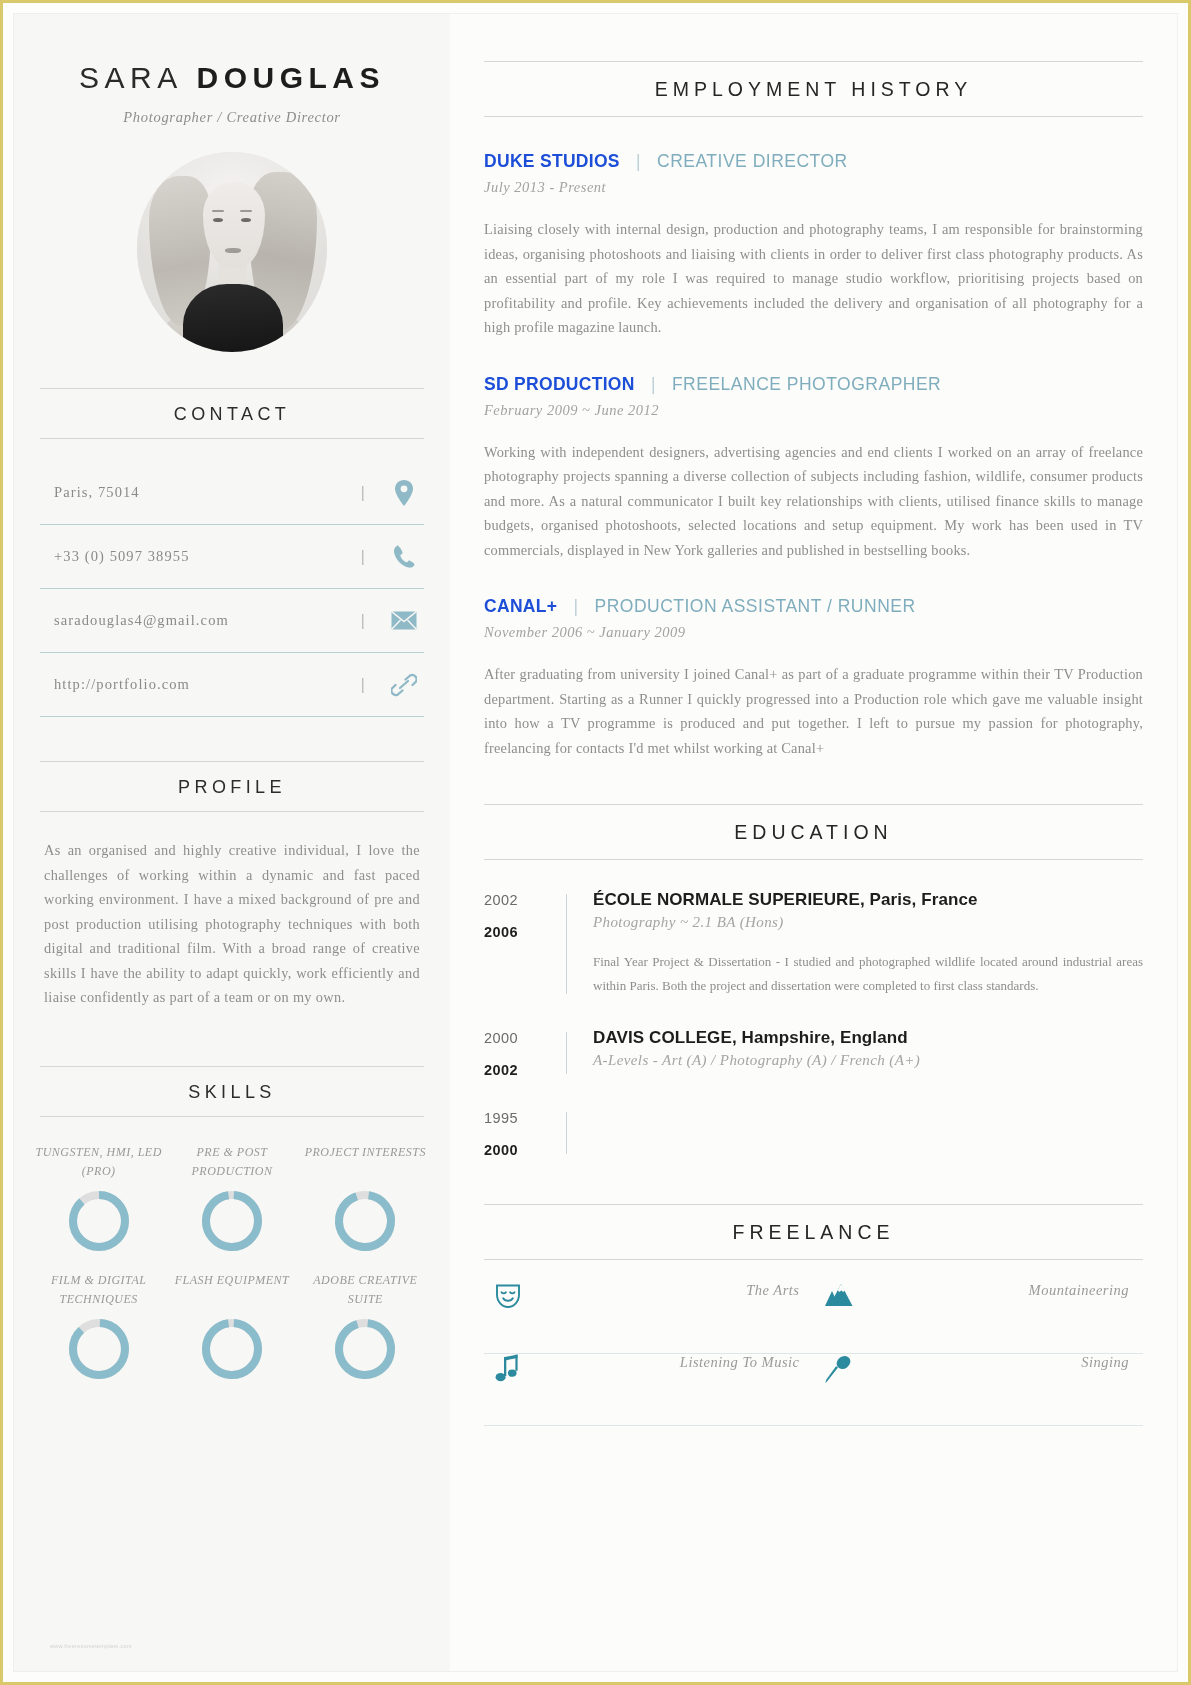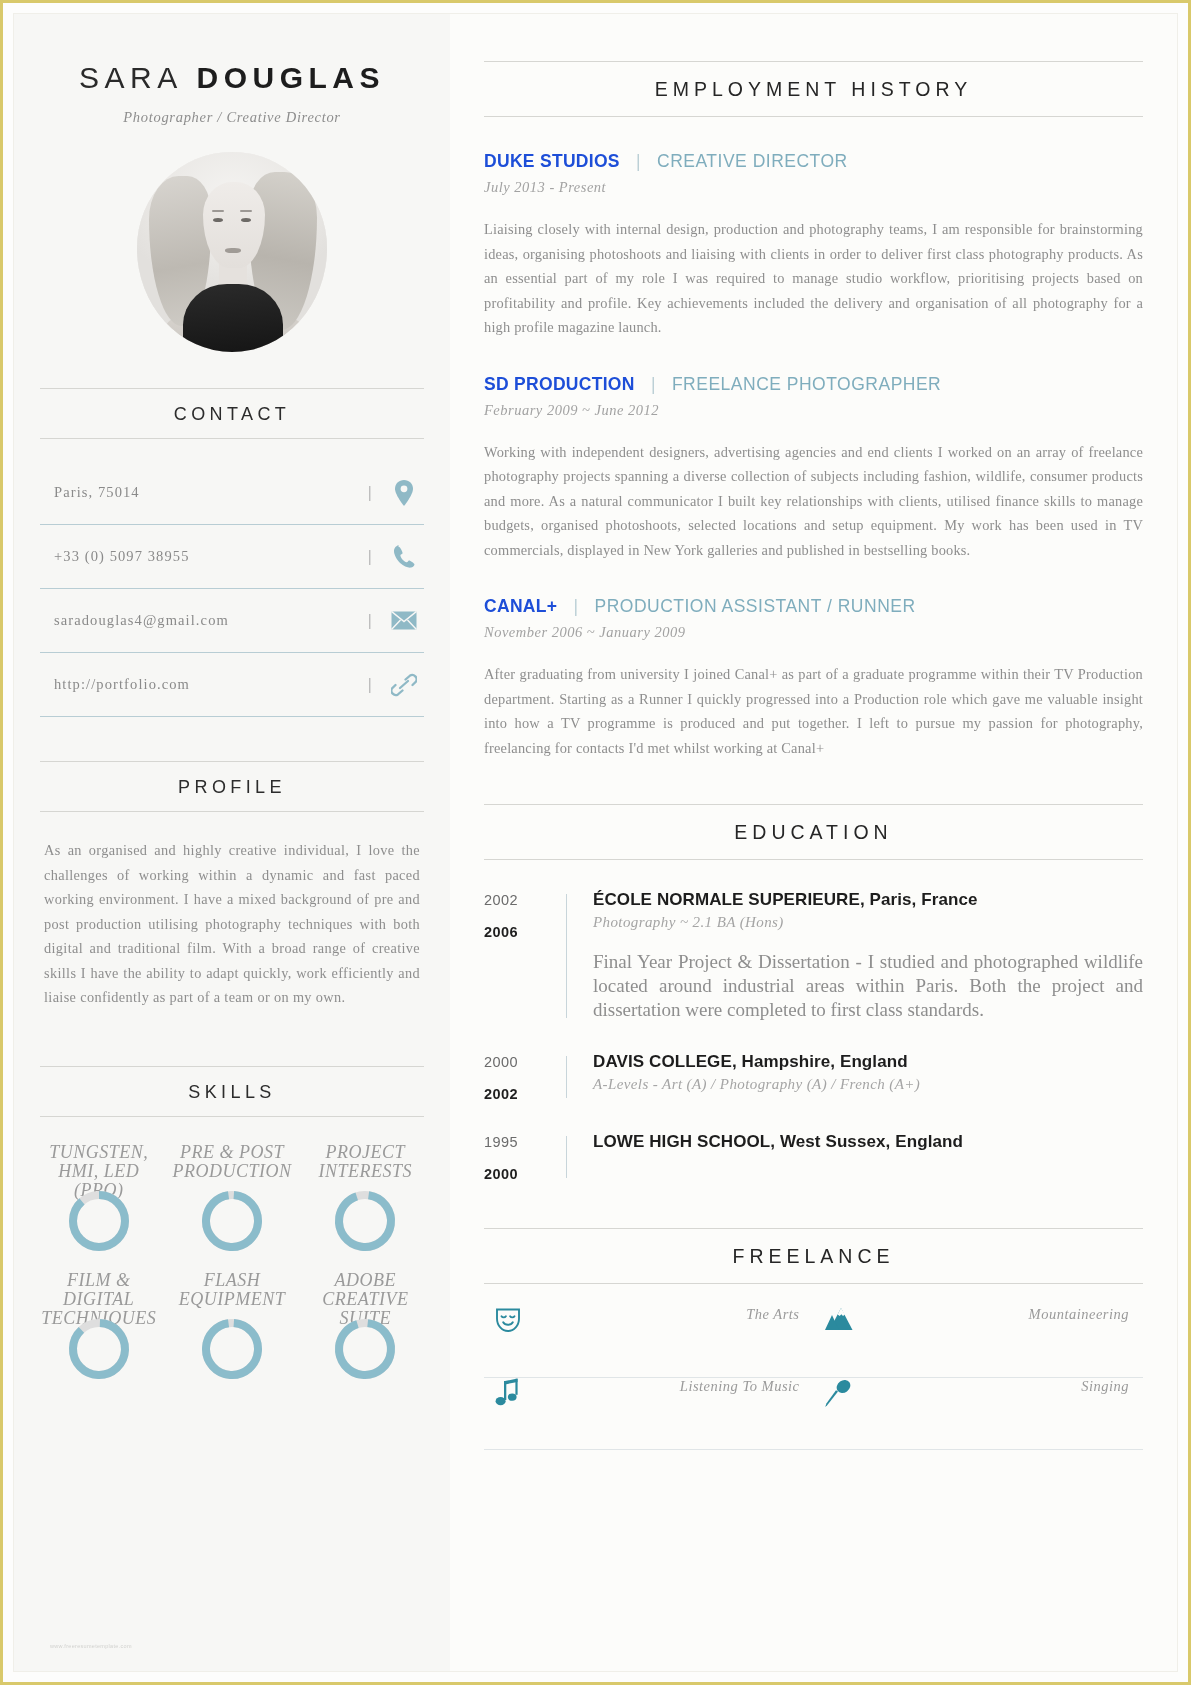--- a/index.html
+++ b/index.html
@@ -150,20 +150,21 @@
     font-weight: 400;
   }
 
   
   .contact-list { margin: 22px 26px 0 26px; }
   .contact-row {
     display: flex;
     align-items: center;
     height: 64px;
     border-bottom: 1px solid #b8cdd4;
+    gap: 7px;
   }
   .contact-row:last-child { }
   .contact-text {
     flex: 1;
     font-family: "Liberation Serif", serif;
     font-size: 14.5px;
     color: #8a8a8a;
     letter-spacing: 1.1px;
     padding-left: 14px;
   }
@@ -197,21 +198,21 @@
   .skills-grid {
     margin: 26px 18px 0 18px;
     display: grid;
     grid-template-columns: repeat(3, 1fr);
     row-gap: 18px;
   }
   .skill-cell { text-align: center; }
   .skill-label {
     font-family: "Liberation Serif", serif;
     font-style: italic;
-    font-size: 18px;
+    font-size: 12px;
     line-height: 19px;
     color: #9a9a9a;
     letter-spacing: 0.5px;
     height: 40px;
   }
   .donut { margin: 6px auto 0 auto; display:block; }
 
   
   .rsec-head {
     margin: 0 34px;
@@ -288,21 +289,21 @@
     margin-top: 4px;
     font-family: "Liberation Serif", serif;
     font-style: italic;
     font-size: 15px;
     color: #a4a4a4;
     letter-spacing: 0.4px;
   }
   .edu-note {
     margin-top: 19px;
     font-family: "Liberation Serif", serif;
-    font-size: 19px;
+    font-size: 13px;
     line-height: 24px;
     color: #8e8e8e;
     text-align: justify;
   }
 
   
   .interests-grid {
     margin: 22px 34px 0 34px;
     display: grid;
     grid-template-columns: 1fr 1fr;
@@ -560,23 +561,20 @@
           </div>
         </div>
 
         <div class="edu-item">
           <div class="edu-years">
             <div class="edu-y1">1995</div>
             <div class="edu-y2">2000</div>
           </div>
           <div class="edu-divider"></div>
           <div class="edu-body">
-            <div class="edu-school">
-              <span class="bold">LOWE HIGH SCHOOL</span><span class="semi">, West Sussex, England</span>
-            </div>
           </div>
         </div>
       </div>
 
       <div style="margin-top:46px">
         <div class="rsec-head">FREELANCE</div>
       </div>
 
       <div class="interests-grid">
 

